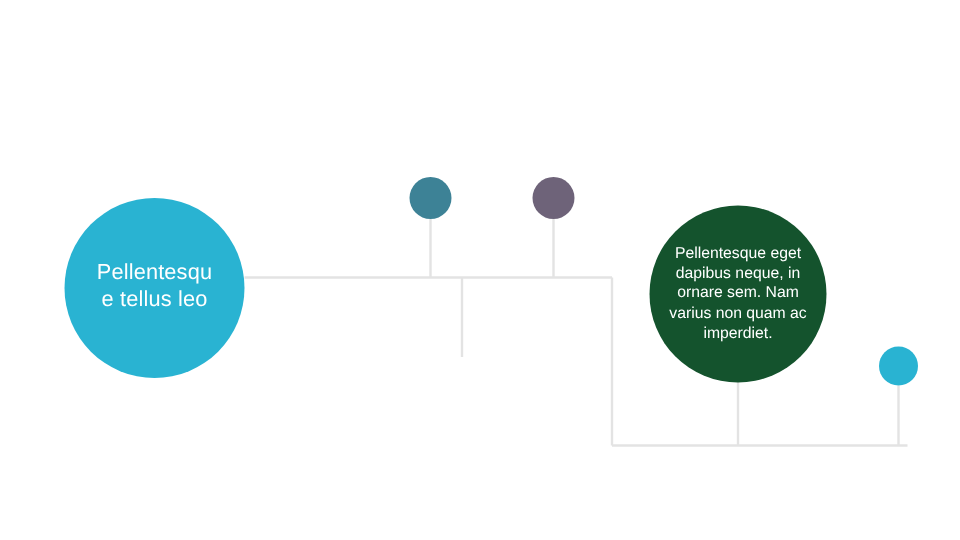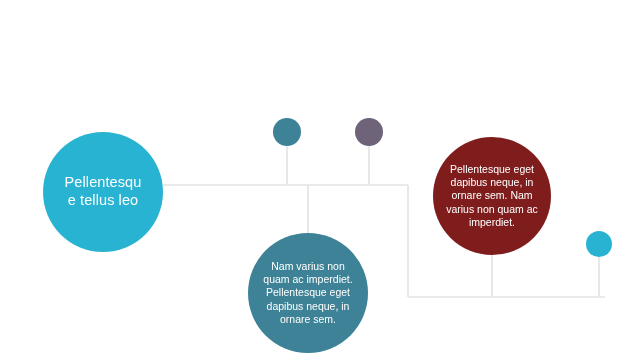--- a/index.html
+++ b/index.html
@@ -70,21 +70,21 @@
     width: 98px;
     word-break: normal;
   }
 
   
   #node-purple-body {
     left: 433px;
     top: 137px;
     width: 118px;
     height: 118px;
-    background: #7f1d1d;
+    background: #14532d;
   }
   #node-purple-body .node-label {
     font-size: 10.5px;
     width: 100px;
     word-break: normal;
   }
 
   
   #node-marker-teal {
     left: 273px;
@@ -131,23 +131,20 @@
       <path d="M492 297 L492 253"></path>
 
       <path d="M599 297 L599 257"></path>
     </g>
   </svg>
 
   <div class="node" id="node-main">
     <span class="node-label">Pellentesqu e tellus leo</span>
   </div>
 
-  <div class="node" id="node-teal-body">
-    <span class="node-label">Nam varius non quam ac imperdiet. Pellentesque eget dapibus neque, in ornare sem.</span>
-  </div>
 
   <div class="node" id="node-purple-body">
     <span class="node-label">Pellentesque eget dapibus neque, in ornare sem. Nam varius non quam ac imperdiet.</span>
   </div>
 
   <div class="node" id="node-marker-teal"></div>
   <div class="node" id="node-marker-purple"></div>
   <div class="node" id="node-marker-teal-right"></div>
 
 </div>

